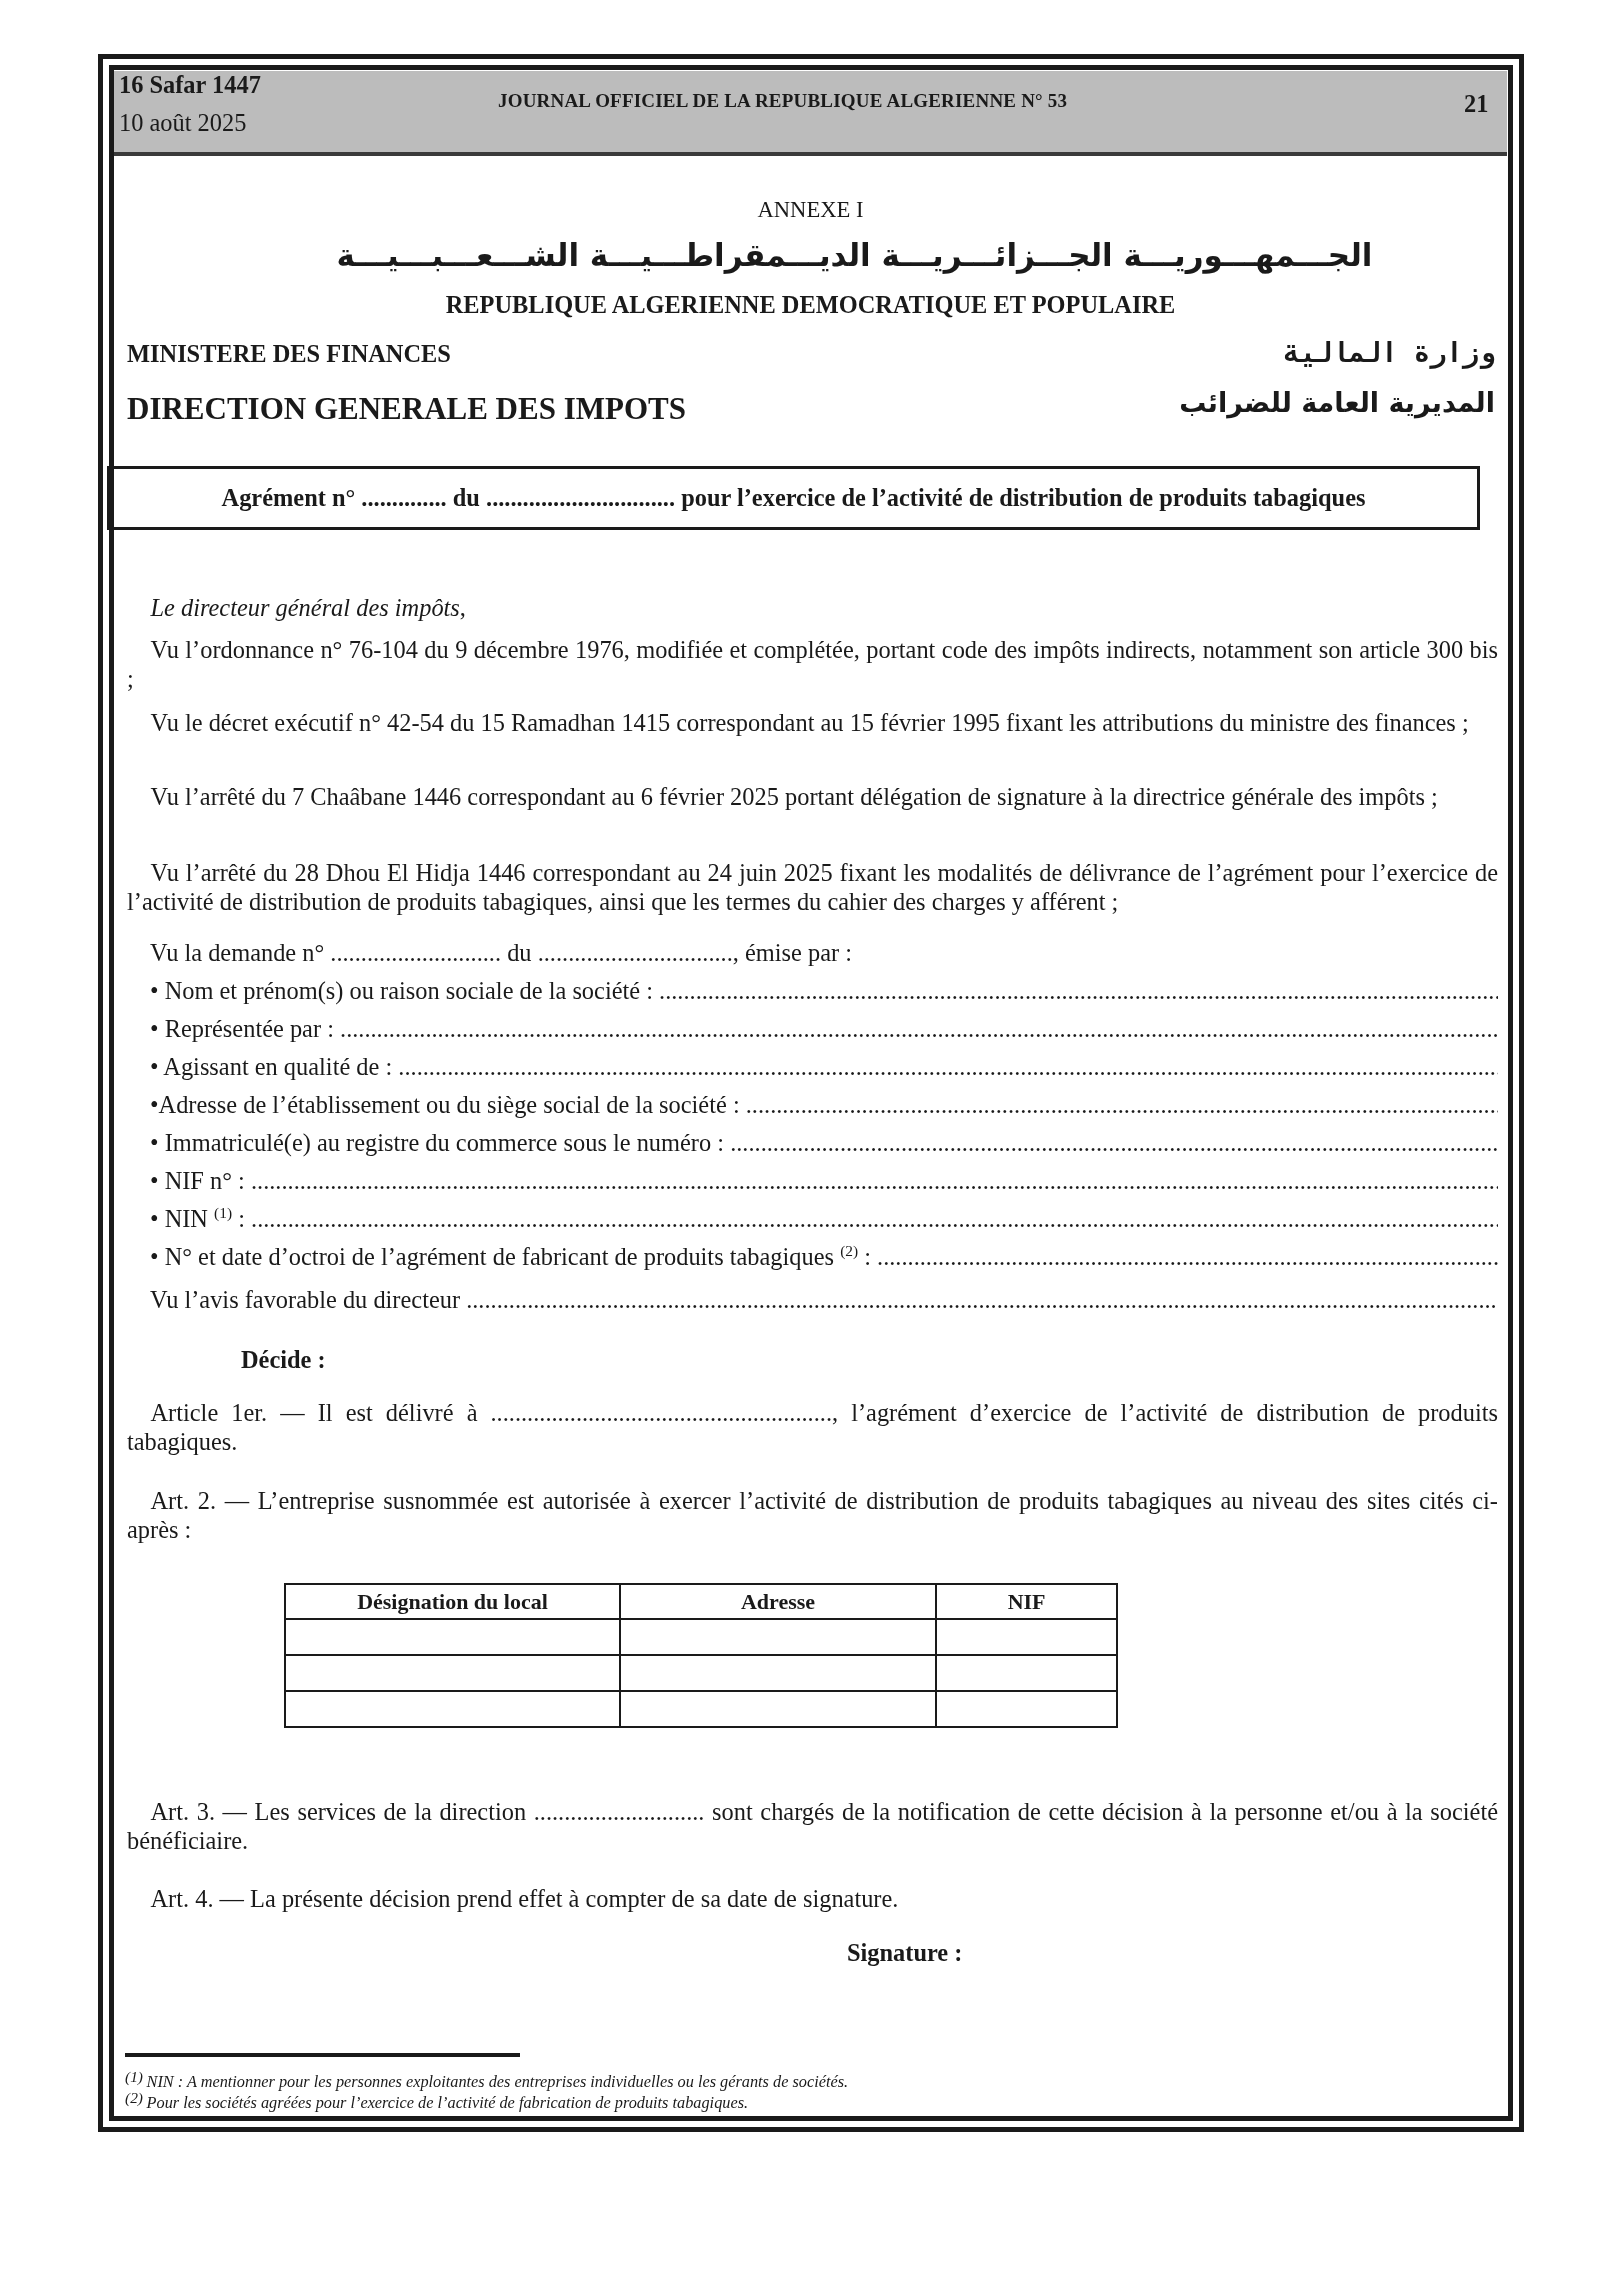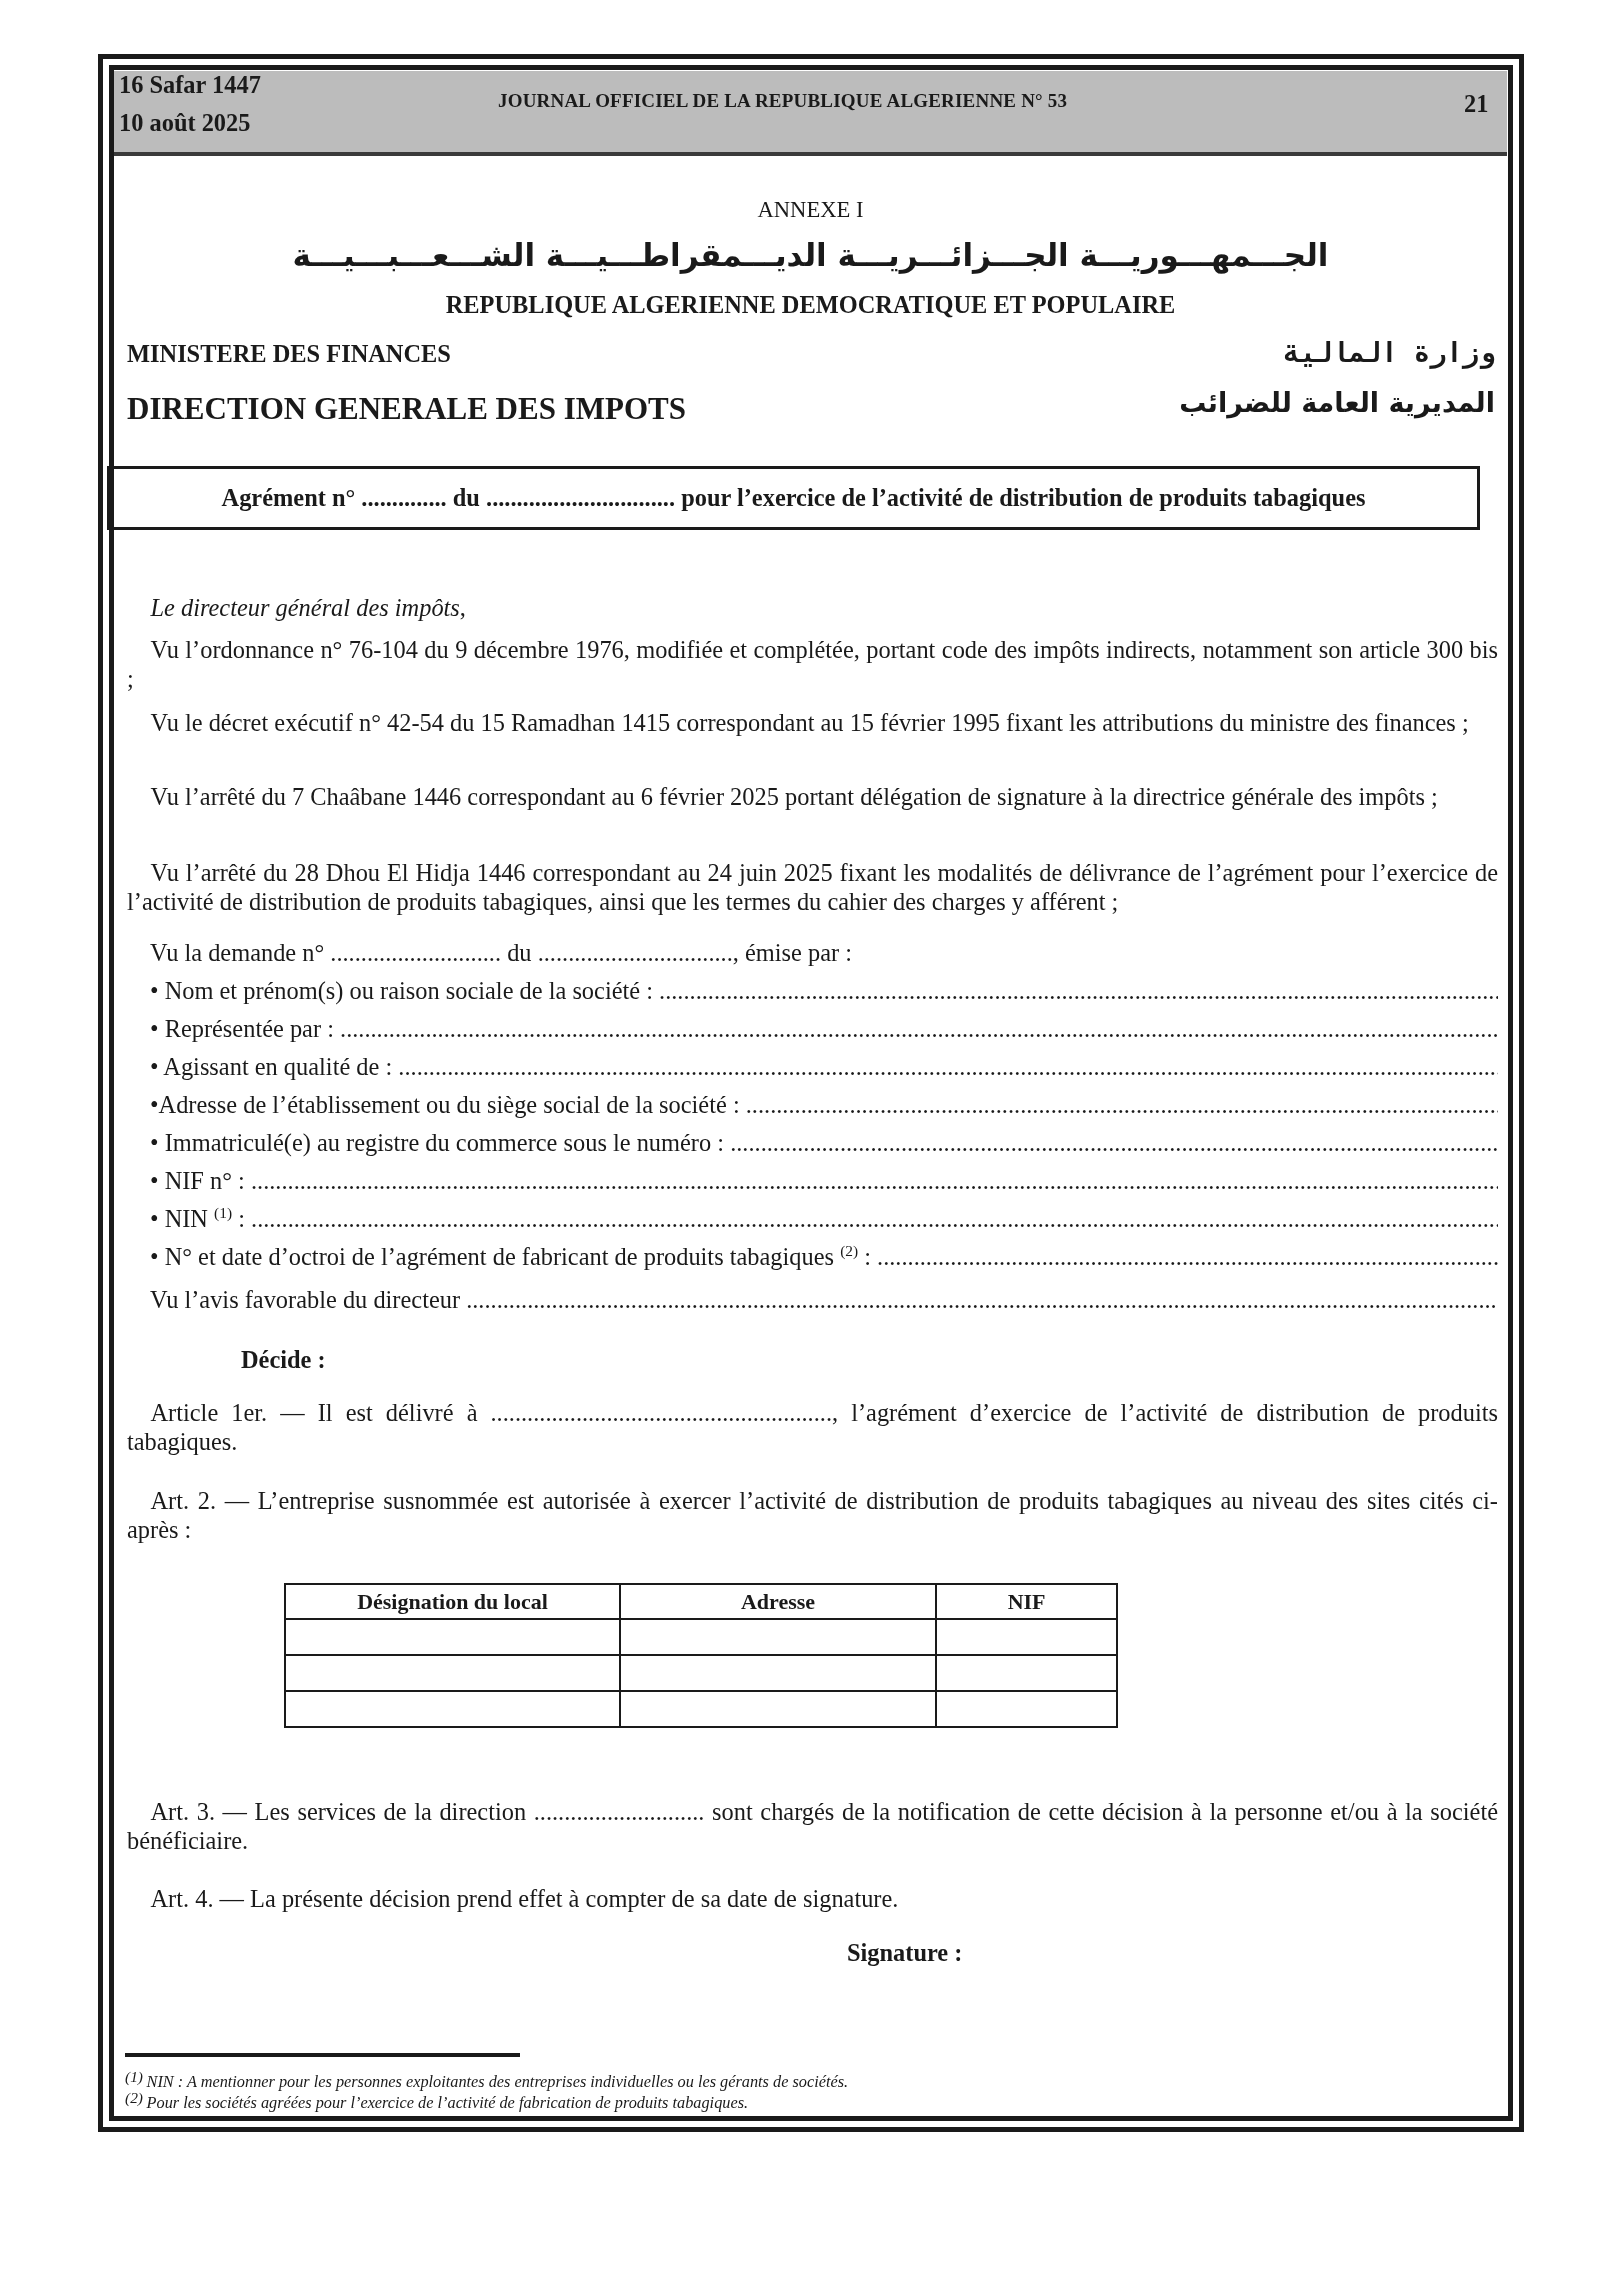--- a/index.html
+++ b/index.html
@@ -1,27 +1,27 @@
 <!DOCTYPE html>
 <html style="font-size:14.5px"><head>
   <meta charset="utf-8">
   <style>
     html, body { margin: 0; padding: 0; background: #ffffff; }
     body { width: 1616px; height: 2285px; position: relative; font-family: "Liberation Serif", "DejaVu Serif", serif; color: #1a1a1a; }
     .outer-frame { position: absolute; left: 98px; top: 54px; width: 1426px; height: 2078px; border: 5.4px solid #1a1a1a; box-sizing: border-box; }
     .inner-frame { position: absolute; left: 109px; top: 65px; width: 1404px; height: 2056px; border: 5.4px solid #1a1a1a; box-sizing: border-box; }
     .header-band { position: absolute; left: 114px; top: 71px; width: 1393px; height: 85px; background: #bcbcbc; border-bottom: 4.5px solid #3a3a3a; box-sizing: border-box; }
     .hdr-date1 { position: absolute; left: 119px; top: 71px; font-size: 24.4px; font-weight: bold; text-align: center; }
-    .hdr-date2 { position: absolute; left: 119px; top: 109px; font-size: 24.4px; font-weight: bold; }
+    .hdr-date2 { position: absolute; left: 119px; top: 109px; font-size: 24.4px; font-weight: normal; }
     .hdr-title { position: absolute; left: 498px; top: 90px; font-size: 19px; font-weight: bold; letter-spacing: 0.2px; }
     .hdr-page { position: absolute; left: 1464px; top: 90px; font-size: 24.4px; font-weight: bold; }
 
     .center { position: absolute; left: 114px; width: 1393px; text-align: center; }
     .annexe { top: 197px; font-size: 22.6px; }
-    .arabic-republic { top: 237px; font-size: 31px; font-weight: bold; font-family: "DejaVu Sans", sans-serif; direction: rtl; letter-spacing: 0.9px; }
+    .arabic-republic { top: 237px; font-size: 31px; font-weight: bold; font-family: "DejaVu Sans", sans-serif; direction: rtl; letter-spacing: 0.9px; margin-left: 44px; }
     .republic-fr { top: 291px; font-size: 24.4px; font-weight: bold; }
 
     .ministry-fr { position: absolute; left: 127px; top: 340px; font-size: 24.4px; font-weight: bold; text-align: center; }
     .dgi-fr { position: absolute; left: 127px; top: 391px; font-size: 31px; font-weight: bold; }
     .ministry-ar { position: absolute; right: 121px; top: 337px; font-size: 27px; font-weight: bold; font-family: Liberation Mono, monospace; direction: rtl; }
     .dgi-ar { position: absolute; right: 121px; top: 387px; font-size: 27px; font-weight: bold; font-family: "DejaVu Sans", sans-serif; direction: rtl; }
 
     .title-box { position: absolute; left: 107px; top: 466px; width: 1373px; height: 64px; border: 3.6px solid #1a1a1a; box-sizing: border-box; display: flex; align-items: center; justify-content: center; }
     .title-box span { font-size: 24.4px; font-weight: bold; }
     .para { position: absolute; left: 127px; width: 1371px; font-size: 24.4px; line-height: 29px; text-align: justify; text-indent: 23.5px; }

